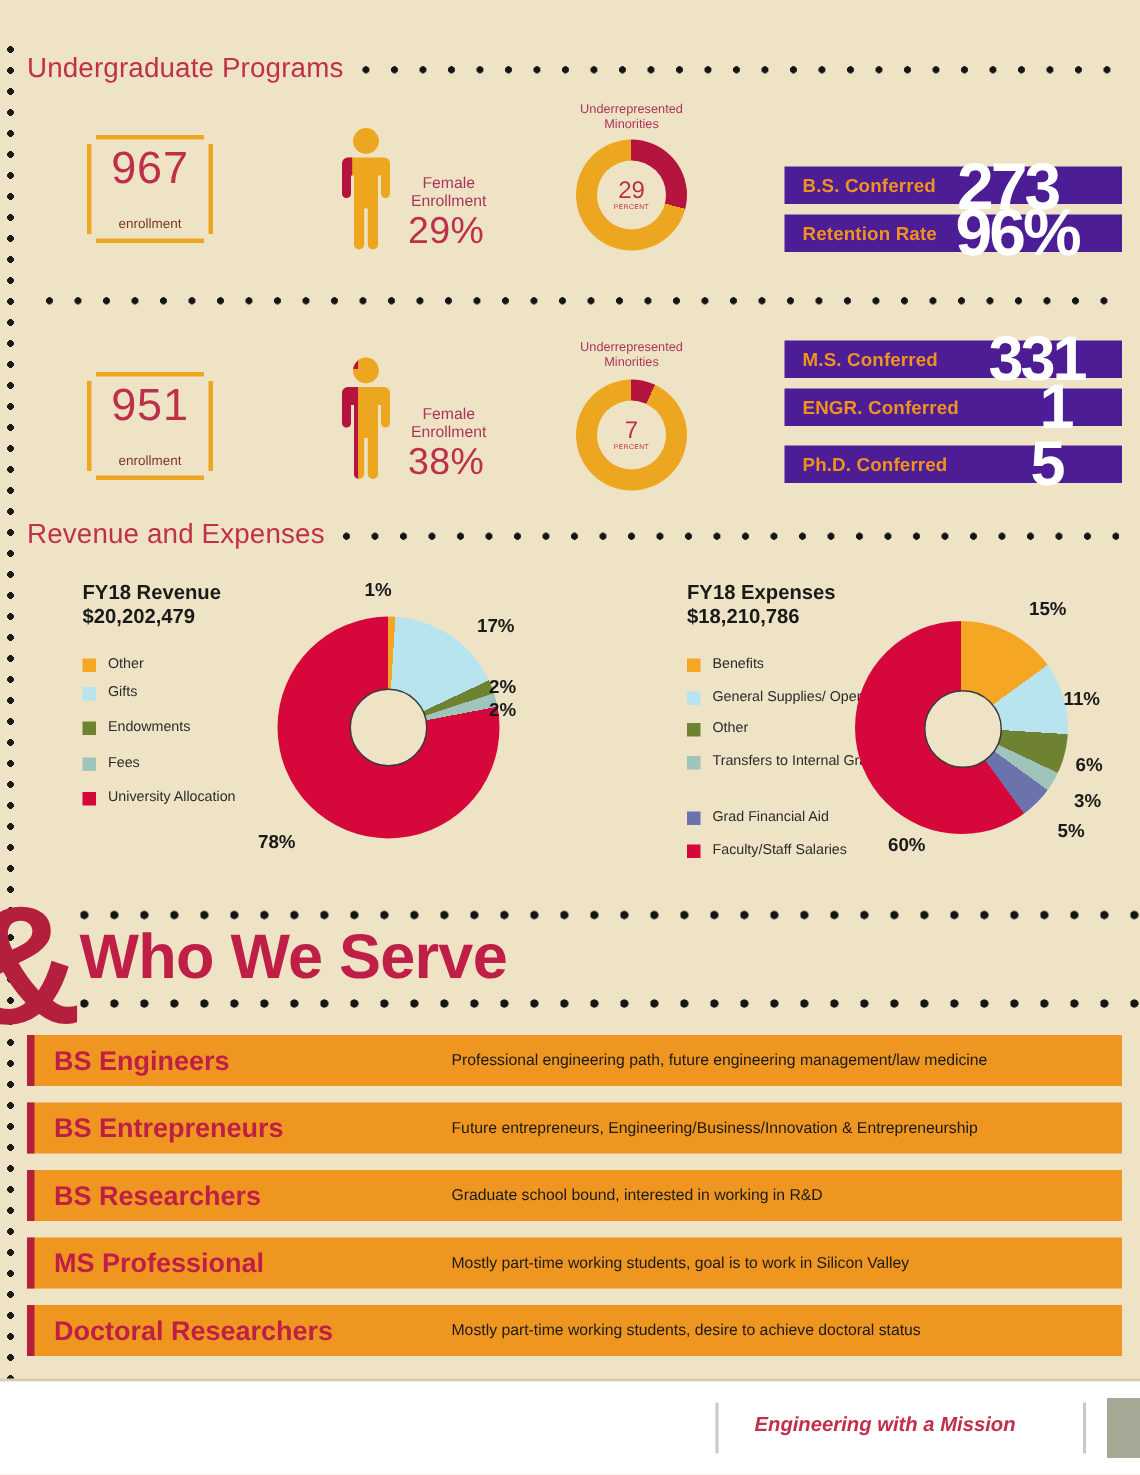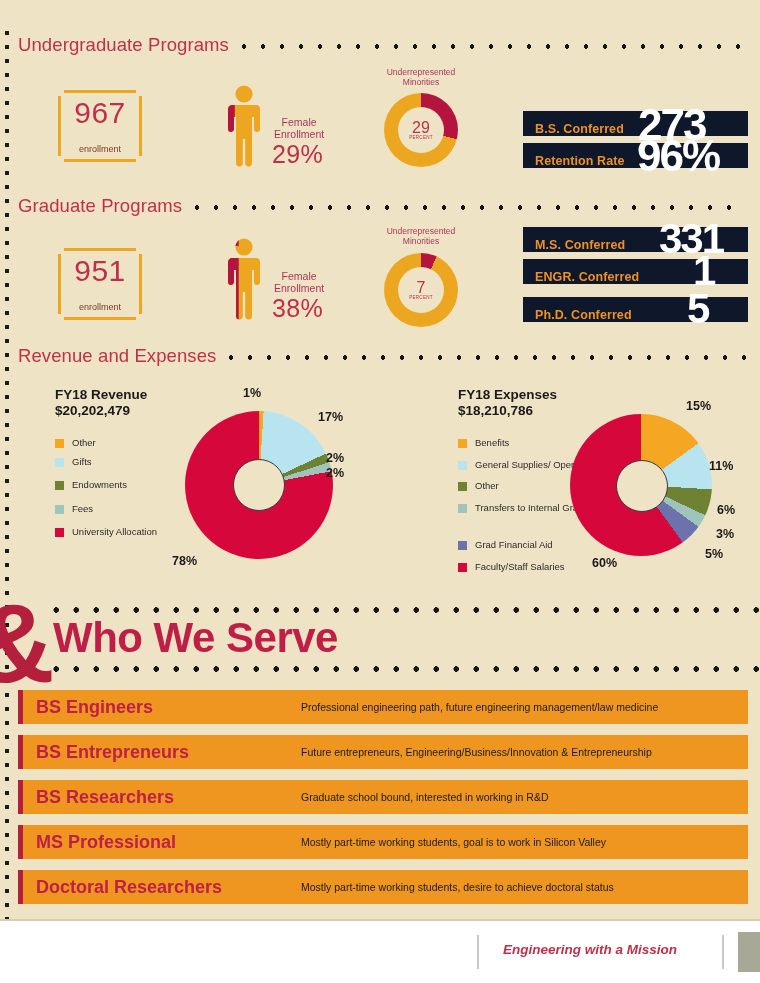--- a/index.html
+++ b/index.html
@@ -58,21 +58,21 @@
   
   .urm-cap{position:absolute;text-align:center;color:#a8365a;font-size:8.5px;line-height:10px;width:120px;}
   .urm{position:absolute;width:74px;height:74px;border-radius:50%;}
   .urm .hole{
     position:absolute;left:14px;top:14px;width:46px;height:46px;border-radius:50%;
     background:#efe3c6;display:flex;flex-direction:column;align-items:center;justify-content:center;
   }
   .urm .hole .n{color:#b8324c;font-size:16px;line-height:15px;}
   .urm .hole .p{color:#b8324c;font-size:4.5px;letter-spacing:.3px;}
   
-  .statbar{position:absolute;background:#0f172a;display:flex;align-items:flex-end;}
+  .statbar{position:absolute;background:#4c1d95;display:flex;align-items:center;}
   .statbar .lbl{color:#f0921f;font-size:12.5px;font-weight:bold;padding-left:12px;letter-spacing:.1px;}
   .bignum{position:absolute;color:#ffffff;font-weight:bold;font-family:"Liberation Sans",sans-serif;
           letter-spacing:-2px;line-height:1;}
   
   .chart-title{position:absolute;color:#1a1a1a;font-size:13.5px;font-weight:bold;line-height:16px;}
   .legend{position:absolute;}
   .legend .li{display:flex;align-items:flex-start;margin-bottom:7px;}
   .legend .sw{width:9px;height:9px;margin-right:8px;margin-top:2px;flex:0 0 9px;}
   .legend .lt{color:#2b2b2b;font-size:9.5px;line-height:11.5px;}
   .donut{position:absolute;border-radius:50%;}
@@ -159,21 +159,20 @@
     <span class="lbl">B.S. Conferred</span>
   </div>
   <div class="bignum" style="left:638px;top:103px;font-size:44px;">273</div>
 
   <div class="statbar" style="left:523px;top:143px;width:225px;height:25px;">
     <span class="lbl">Retention Rate</span>
   </div>
   <div class="bignum" style="left:637px;top:134px;font-size:44px;">96%</div>
 
   <div class="sec-head" style="top:195px;width:728px;">
-    <span class="txt">Graduate Programs</span>
     <span class="dots-row"></span>
   </div>
 
   <div class="enr-box" style="left:58px;top:248px;">
     <div class="fr t"></div>
     <div class="fr b"></div>
     <div class="fr l"></div>
     <div class="fr r"></div>
     <div class="enr-num">951</div>
     <div class="enr-lbl">enrollment</div>

